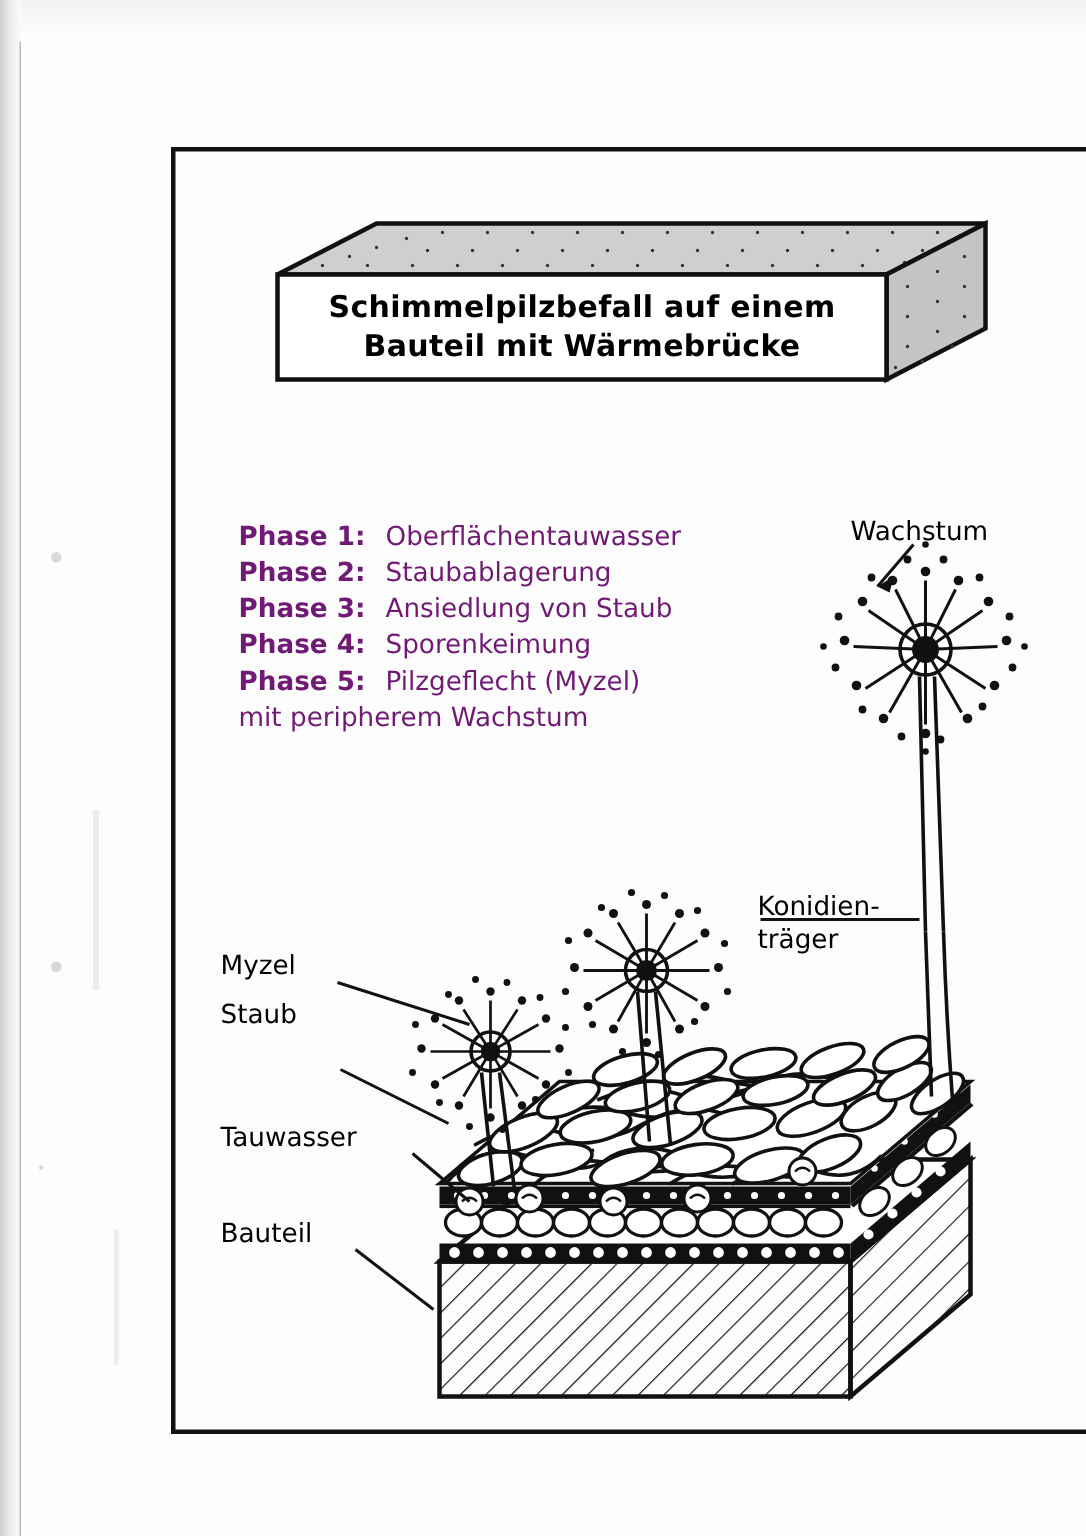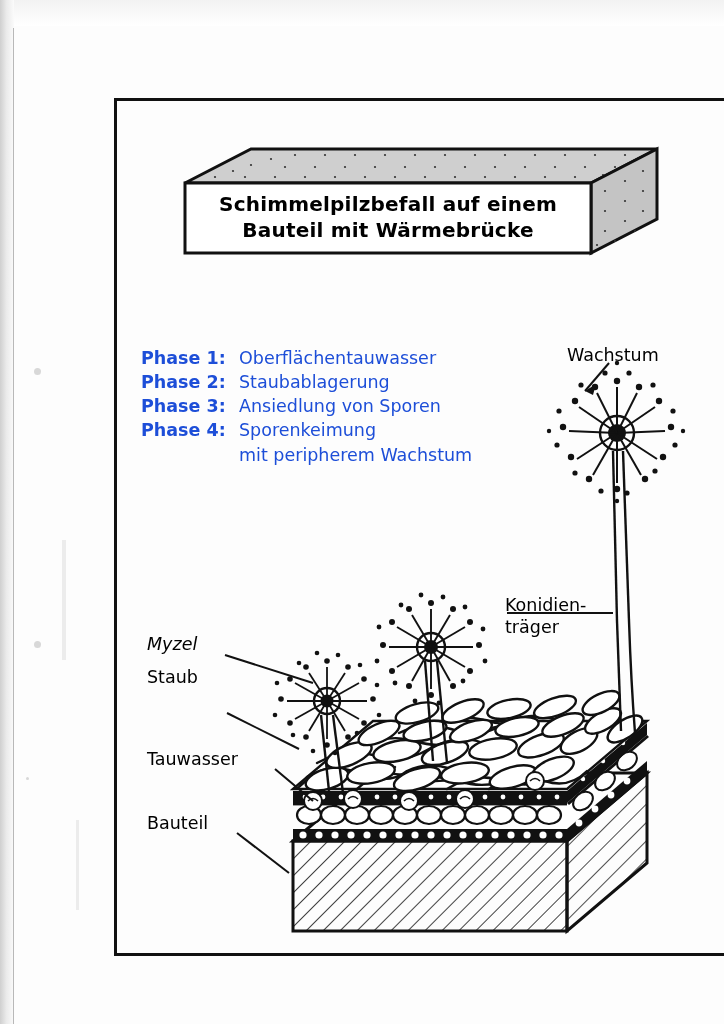--- a/index.html
+++ b/index.html
@@ -76,39 +76,38 @@
     color: #000;
     letter-spacing: 0.2px;
     line-height: 1.28;
     white-space: nowrap;
     font-family: "DejaVu Sans", sans-serif;
   }
 
   
   .phase-list {
     position: absolute;
-    left: 24px;
+    left: 42px;
     top: 245px;
     width: 470px;
     font-size: 17.5px;
-    color: #1d4ed8;
+    color: #701a75;
     line-height: 1.38;
   }
   .phase-row {
     display: flex;
     white-space: nowrap;
   }
   .phase-label {
     font-weight: bold;
     width: 98px;
     flex: 0 0 98px;
   }
   .phase-text { font-weight: normal; }
   .phase-cont {
-    margin-left: 98px;
     white-space: nowrap;
   }
 
   
   .callout {
     position: absolute;
     font-size: 17.5px;
     color: #000;
     white-space: nowrap;
     line-height: 1.25;
@@ -218,25 +217,29 @@
     <div class="phase-row">
       <span class="phase-label">Phase 1:</span>
       <span class="phase-text">Oberflächentauwasser</span>
     </div>
     <div class="phase-row">
       <span class="phase-label">Phase 2:</span>
       <span class="phase-text">Staubablagerung</span>
     </div>
     <div class="phase-row">
       <span class="phase-label">Phase 3:</span>
-      <span class="phase-text">Ansiedlung von Sporen</span>
+      <span class="phase-text">Ansiedlung von Staub</span>
     </div>
     <div class="phase-row">
       <span class="phase-label">Phase 4:</span>
       <span class="phase-text">Sporenkeimung</span>
+    </div>
+    <div class="phase-row">
+      <span class="phase-label">Phase 5:</span>
+      <span class="phase-text">Pilzgeflecht (Myzel)</span>
     </div>
     <div class="phase-cont">mit peripherem Wachstum</div>
   </div>
 
   <svg class="art" viewBox="0 0 568 858">
 
     <defs>
       <pattern id="hatch" width="12" height="12" patternUnits="userSpaceOnUse" patternTransform="rotate(45)">
         <line x1="0" y1="0" x2="0" y2="12" stroke="#111" stroke-width="1.6"></line>
       </pattern>
@@ -555,18 +558,18 @@
 
   </svg>
 
   <div class="callout" style="left:450px; top:244px; font-weight:normal;">Wachstum</div>
 
   <div class="callout" style="left:388px; top:494px;">
     <div>Konidien-</div>
     <div>träger</div>
   </div>
 
-  <div class="callout" style="left:30px; top:533px;font-style:italic;">Myzel</div>
+  <div class="callout" style="left:30px; top:533px;">Myzel</div>
   <div class="callout" style="left:30px; top:566px;">Staub</div>
   <div class="callout" style="left:30px; top:648px;">Tauwasser</div>
   <div class="callout" style="left:30px; top:712px;">Bauteil</div>
 
 </div>
 
 </body></html>

